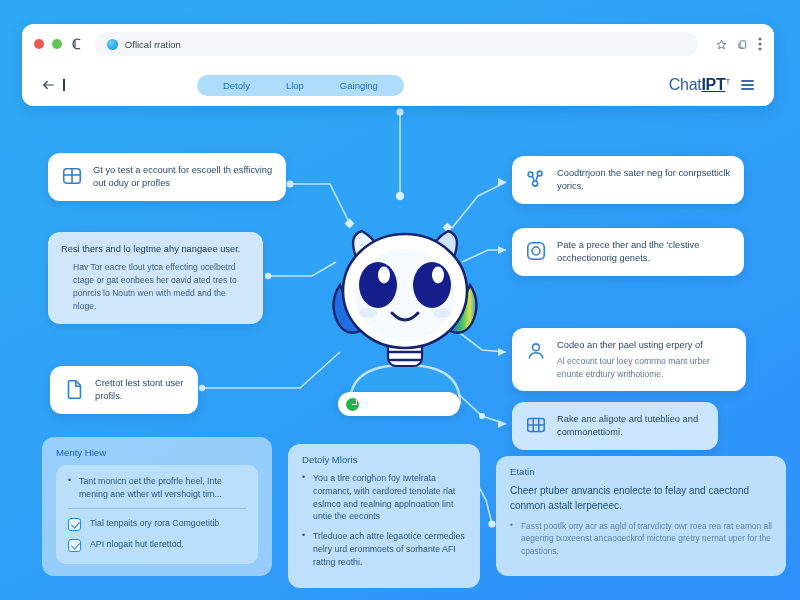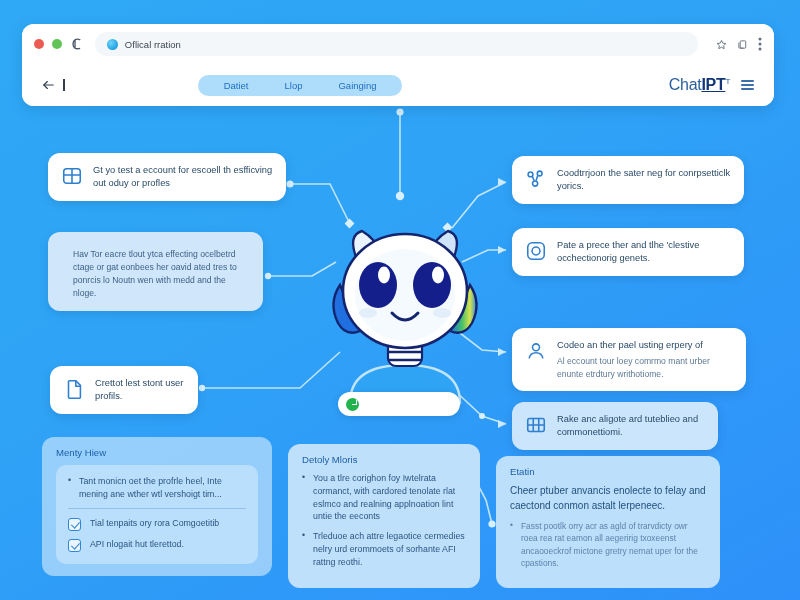--- a/index.html
+++ b/index.html
@@ -251,21 +251,21 @@
     line-height: 1.3;
   }
 
   #panel-monthly { left: 42px;  top: 437px; width: 230px; background: rgba(215,236,253,0.62); }
   #panel-monthly .panel-inner {
     background: rgba(198,228,252,0.75);
     border-radius: 10px;
     padding: 10px 12px 4px;
   }
   #panel-detail  { left: 288px; top: 444px; width: 192px; background: #bfe0fb; }
-  #panel-status  { left: 496px; top: 456px; width: 224px; background: #bcdffb; }
+  #panel-status  { left: 496px; top: 456px; width: 290px; background: #bcdffb; }
 
   #panel-status .status-lead {
     font-size: 10px;
     line-height: 1.45;
     color: #23517d;
     margin-bottom: 7px;
   }
   #panel-status .panel-list li {
     color: #5c83ab;
     font-size: 8.4px;
@@ -390,21 +390,21 @@
     <div class="app-bar">
       <div class="back-group">
         <svg width="17" height="14" viewBox="0 0 24 24" fill="none" stroke="currentColor" stroke-width="2" stroke-linecap="round">
           <path d="M20 12H4"></path>
             <path d="M10 6l-6 6 6 6"></path>
         </svg>
         <span class="back-tick"></span>
       </div>
 
       <div class="nav-pill">
-        <span class="nav-item">Datiet</span>
+        <span class="nav-item">Detoly</span>
         <span class="nav-item">Llop</span>
         <span class="nav-item">Gainging</span>
       </div>
 
       <div class="brand-group">
         <span class="brand-text"><span>Chat</span><b>IPT</b><sup>T</sup></span>
         <span class="hamburger">
           <span></span>
             <span></span>
             <span></span>
@@ -420,20 +420,21 @@
         <path d="M3 11h18M12 4v16"></path>
       </svg>
     </span>
     <div class="card-body">
       <div class="card-text">Gt yo test a eccount for escoell th esfficving out oduy or profles</div>
     </div>
   </div>
 
   <div class="card" id="card-profiles">
     <div class="card-body">
+      <div class="card-text strong">Resi thers and lo legtme ahy nangaee user.</div>
       <div class="card-indent">Hav Tor eacre tlout ytca effecting ocelbetrd ctage or gat eonbees her oavid ated tres to ponrcis lo Noutn wen with medd and the nloge.</div>
     </div>
   </div>
 
   <div class="card" id="card-contact">
     <span class="card-icon">
       <svg viewBox="0 0 24 24" fill="none" stroke="currentColor" stroke-width="1.7">
         <path d="M7 3h7l5 5v13a1 1 0 0 1-1 1H7a1 1 0 0 1-1-1V4a1 1 0 0 1 1-1z"></path>
         <path d="M14 3v6h5"></path>
       </svg>

